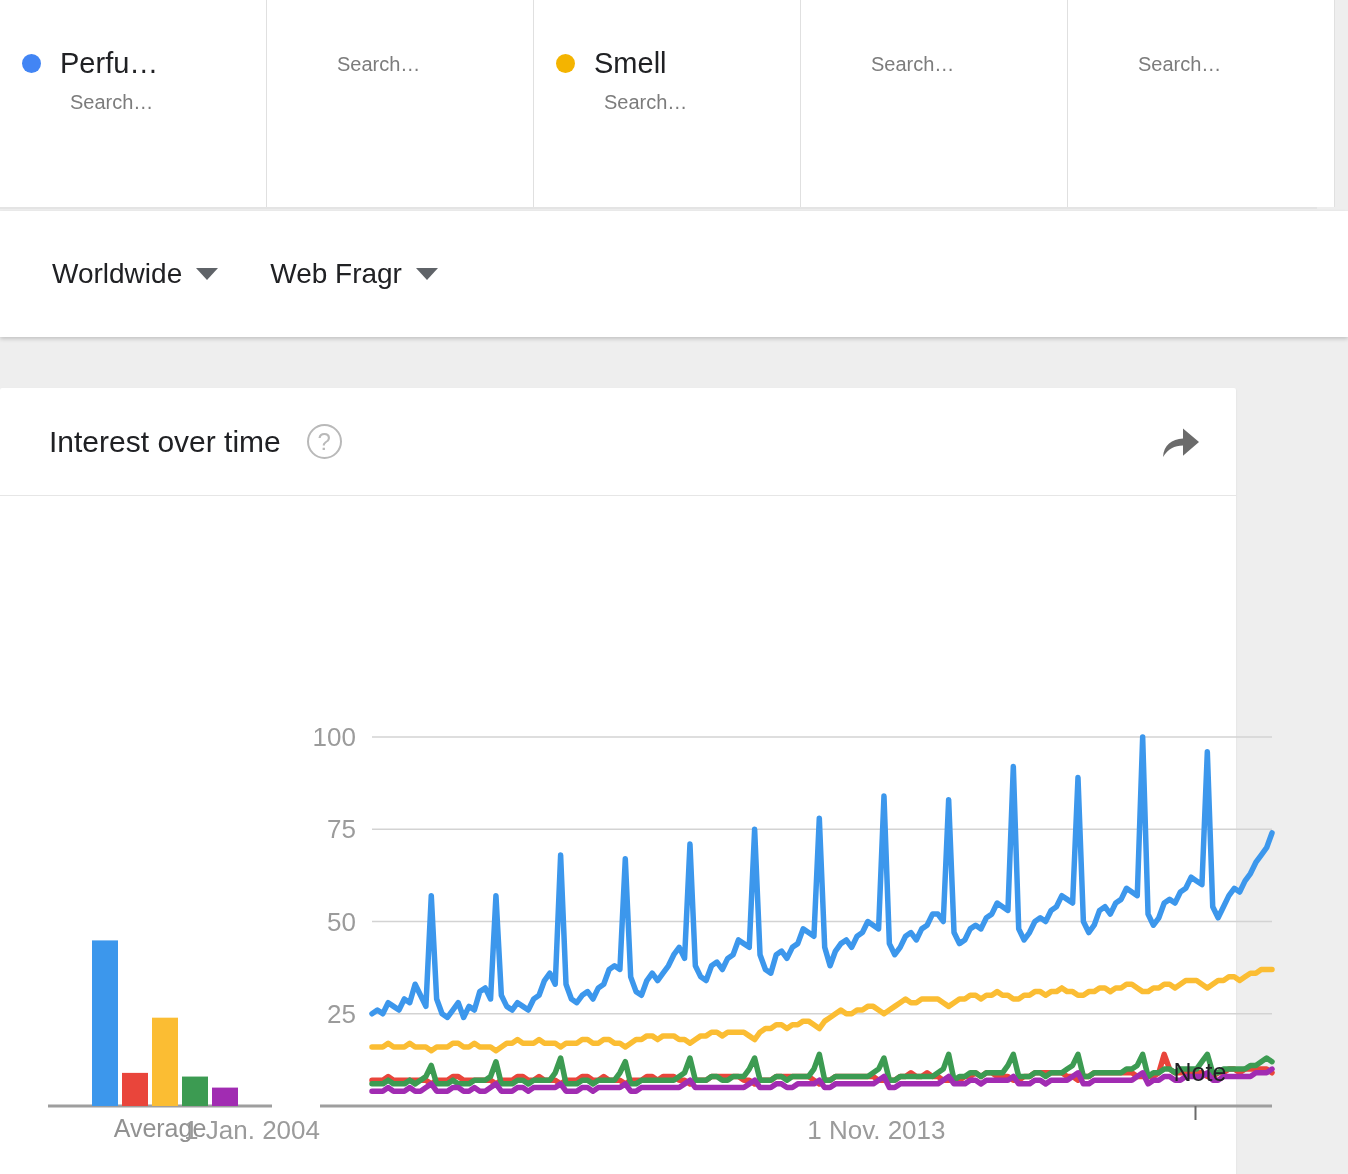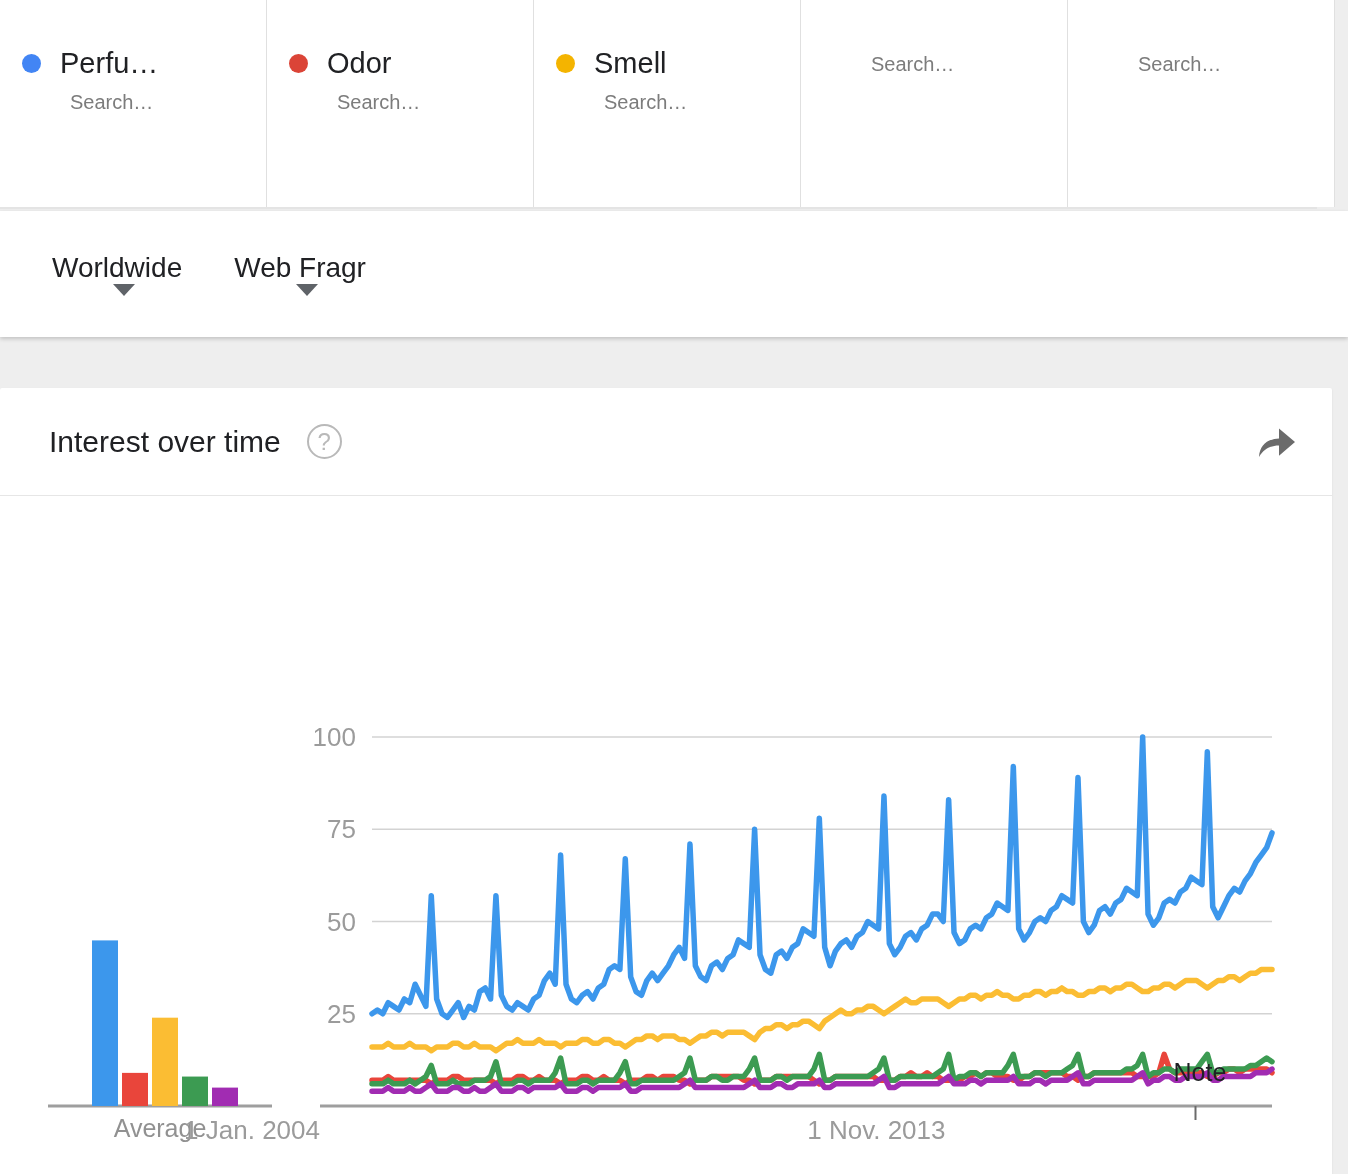--- a/index.html
+++ b/index.html
@@ -59,40 +59,39 @@
     display: flex;
     align-items: center;
     padding-left: 52px;
     box-shadow: 0 2px 4px rgba(0,0,0,0.18);
     z-index: 3;
   }
   .filter {
     display: flex; align-items: center;
     margin-right: 52px;
     cursor: pointer;
-    flex-direction: column;
   }
   .filter-label {
     font-size: 28px;
     color: #202124;
     white-space: nowrap;
   }
   .caret {
     margin-left: 14px;
     width: 0; height: 0;
     border-left: 11px solid transparent;
     border-right: 11px solid transparent;
     border-top: 12px solid #5f6368;
   }
 
   
   #chart-card {
     position: absolute;
     left: 0; top: 388px;
-    width: 1332px;
+    width: 1236px;
     height: 786px;
     background: #ffffff;
     border-radius: 2px 2px 0 0;
     box-shadow: 0 1px 2px rgba(0,0,0,0.10);
   }
   #card-header {
     position: relative;
     height: 108px;
     border-bottom: 1px solid #e6e6e6;
     display: flex;
@@ -139,24 +138,20 @@
 
 <div id="legend-bar">
     <div class="term-card">
       <div class="term-head">
         <span class="term-dot" style="background:#4285F4"></span>
         <span class="term-title">Perfu…</span>
       </div>
       <div class="term-sub">Search…</div>
     </div>
     <div class="term-card">
-      <div class="term-head">
-        <span class="term-dot" style="background:#DB4437"></span>
-        <span class="term-title">Odor</span>
-      </div>
       <div class="term-sub">Search…</div>
     </div>
     <div class="term-card">
       <div class="term-head">
         <span class="term-dot" style="background:#F4B400"></span>
         <span class="term-title">Smell</span>
       </div>
       <div class="term-sub">Search…</div>
     </div>
     <div class="term-card">

